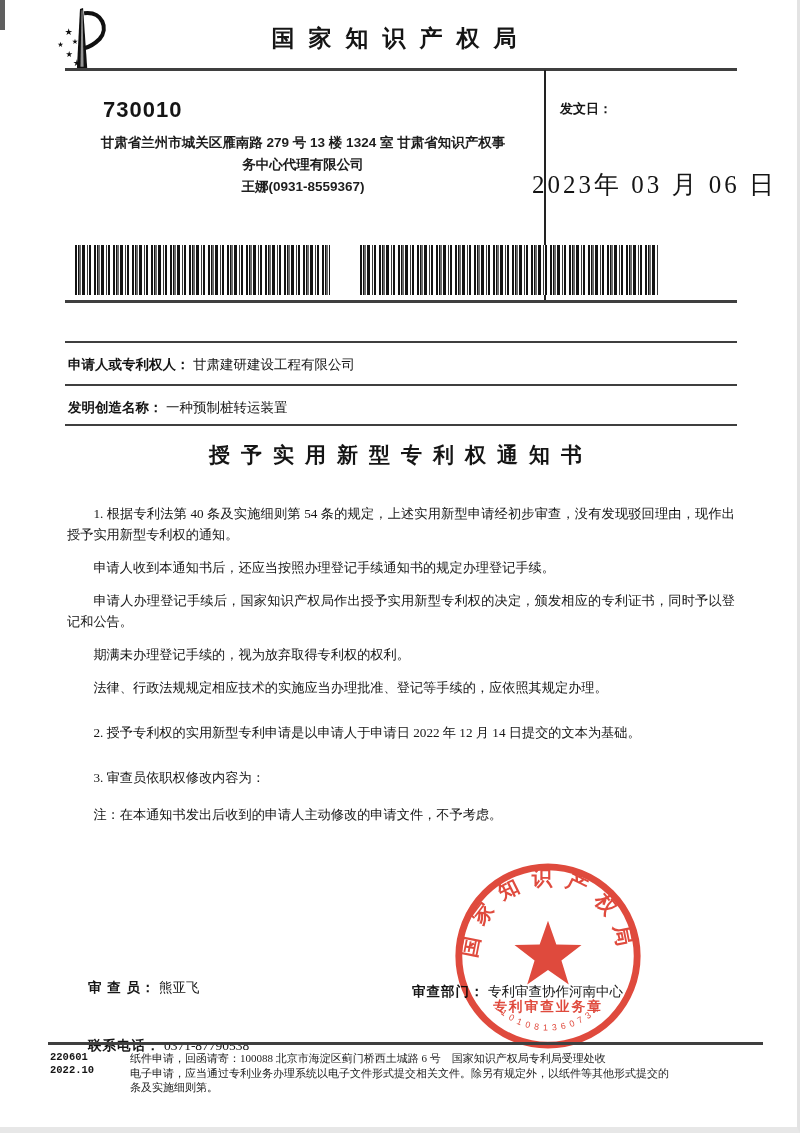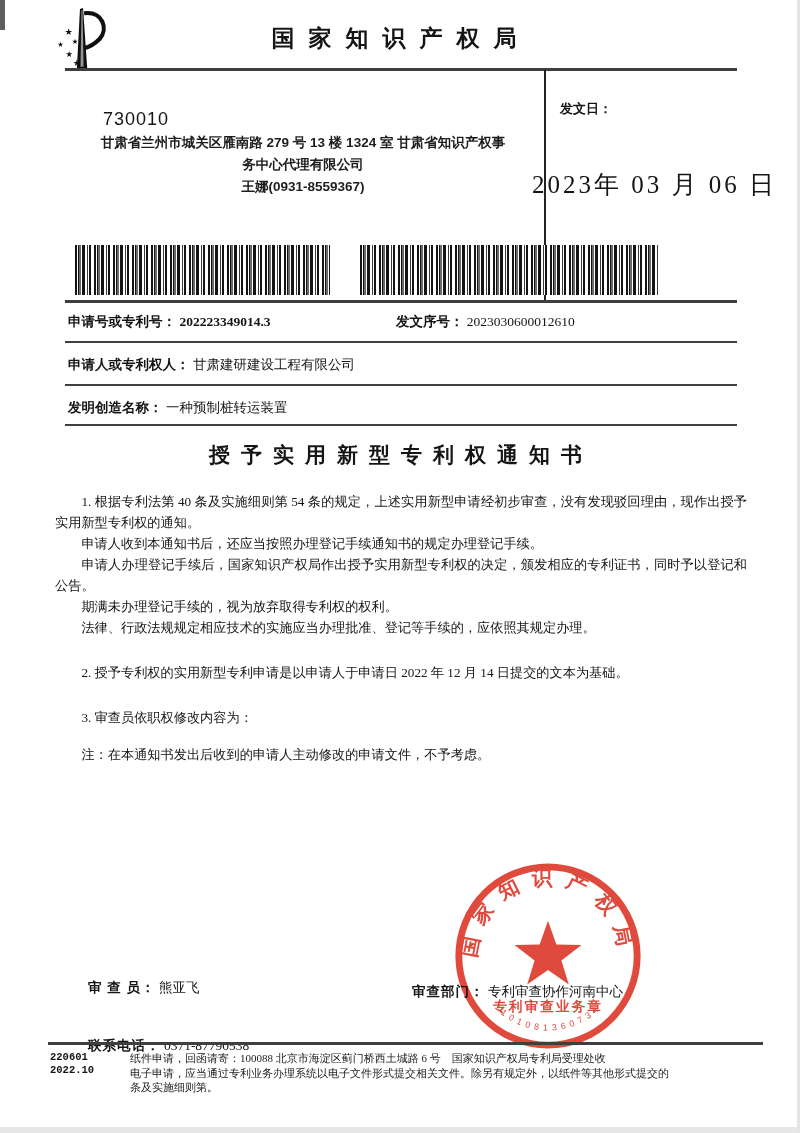--- a/index.html
+++ b/index.html
@@ -16,21 +16,21 @@
     box-sizing:border-box;
   }
   .abs{position:absolute;}
   .rule{background:#3f3f3f;}
   .label{font-family:"Liberation Sans", sans-serif;font-weight:bold;}
   .agency-title{
     font-family:"Liberation Sans", sans-serif;
     font-weight:bold;font-size:23px;letter-spacing:14px;
     text-align:center;white-space:nowrap;
   }
-  .postcode{font-family:"Liberation Sans", sans-serif;font-weight:normal;font-size:18px;letter-spacing:1px;margin-top:12px;}
+  .postcode{font-family:"Liberation Sans", sans-serif;font-weight:bold;font-size:22px;letter-spacing:1px;}
   .addr{
     font-family:"Liberation Sans", sans-serif;font-weight:bold;
     font-size:13.5px;line-height:22px;text-align:center;color:#1d1d1d;
   }
   .issue-label{font-family:"Liberation Sans", sans-serif;font-weight:bold;font-size:13px;}
   .issue-date{font-size:25px;letter-spacing:3px;white-space:nowrap;}
   .barcode{
     background:repeating-linear-gradient(90deg,
       #141414 0px,#141414 2px,#ffffff 2px,#ffffff 3px,
       #141414 3px,#141414 4px,#6a6a6a 4px,#6a6a6a 6px,
@@ -41,21 +41,21 @@
     height:50px;
   }
   .fieldrow{font-size:13.5px;white-space:nowrap;}
   .fieldrow .label{font-size:13.5px;}
   .doc-title{
     font-family:"Liberation Sans", sans-serif;
     font-weight:bold;font-size:21px;letter-spacing:11px;
     text-align:center;white-space:nowrap;
   }
   .body-text{font-size:13.2px;line-height:21px;text-align:justify;}
-  .body-text p{margin:0;text-indent:2em;}
+  .body-text p{margin:12px;text-indent:2em;}
   .body-text p.gap24{margin-top:24px;}
   .body-text p.gap16{margin-top:16px;}
   .sig{font-size:13.5px;white-space:nowrap;}
   .sig .label{font-size:13.5px;letter-spacing:1px;}
   .footer-note{font-size:11px;line-height:14.5px;color:#1c1c1c;}
   .footer-code{font-family:Liberation Mono, monospace;font-size:10.5px;line-height:13px;font-weight:bold;}
   .seal-svg{mix-blend-mode:multiply;opacity:.92;}
 </style>
 </head>
 <body>
@@ -91,26 +91,20 @@
 
   <div class="abs rule" style="left:544px;top:70px;width:2px;height:231px;background:#222;"></div>
   <div class="abs issue-label" style="left:560px;top:100px;">发文日：</div>
   <div class="abs issue-date" style="left:532px;top:168px;">2023年 03 月 06 日</div>
 
   <div class="abs barcode" style="left:75px;top:245px;width:255px;"></div>
   <div class="abs barcode" style="left:360px;top:245px;width:298px;"></div>
 
   <div class="abs rule" style="left:65px;top:300px;width:672px;height:3px;"></div>
 
-  <div class="abs fieldrow" style="left:68px;top:313px;width:670px;">
-    <span class="label">申请号或专利号：</span>
-    <span style="font-weight:600;">202223349014.3</span>
-    <span class="label" style="margin-left:122px;">发文序号：</span>
-    <span>2023030600012610</span>
-  </div>
   <div class="abs rule" style="left:65px;top:341px;width:672px;height:2px;"></div>
 
   <div class="abs fieldrow" style="left:68px;top:356px;width:670px;">
     <span class="label">申请人或专利权人：</span>
     <span>甘肃建研建设工程有限公司</span>
   </div>
   <div class="abs rule" style="left:65px;top:384px;width:672px;height:2px;"></div>
 
   <div class="abs fieldrow" style="left:68px;top:399px;width:670px;">
     <span class="label">发明创造名称：</span>

